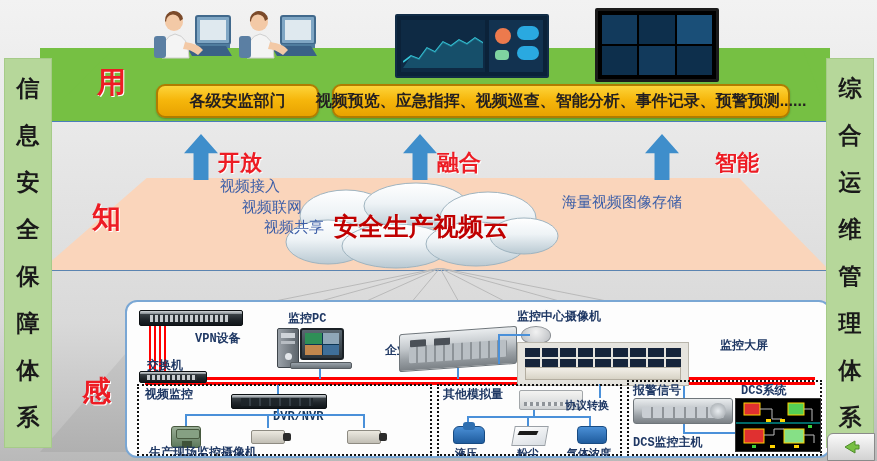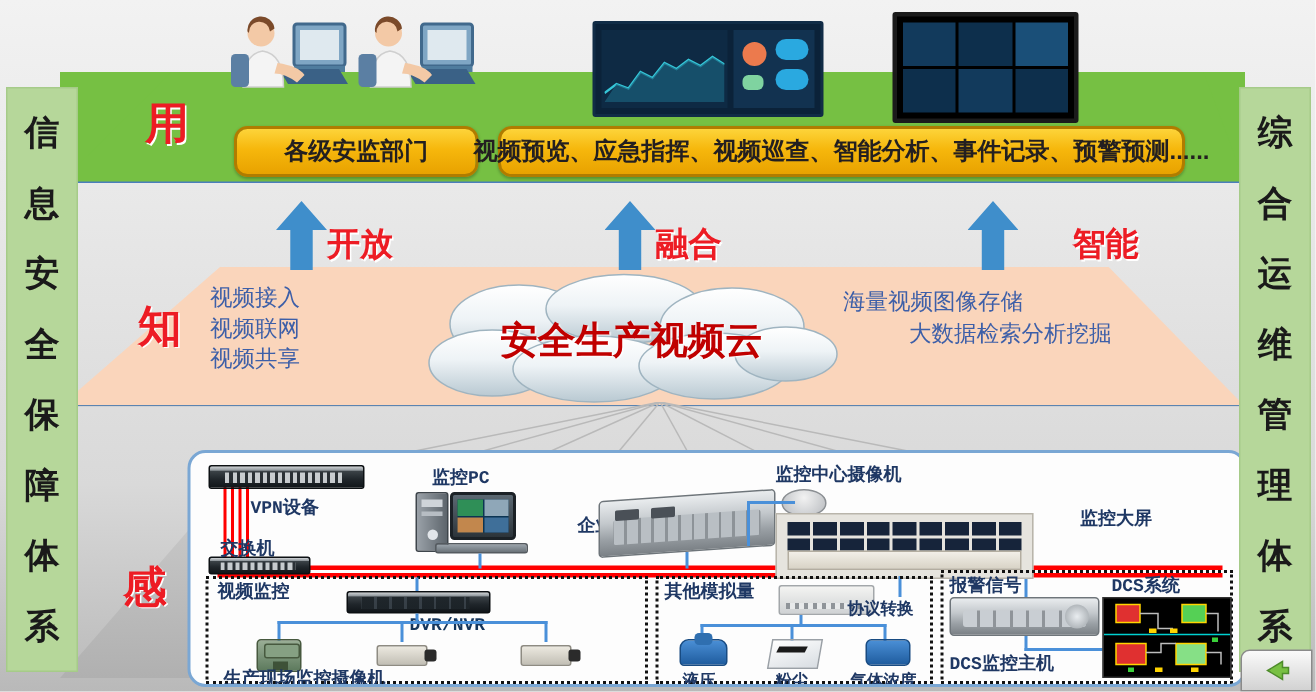--- a/index.html
+++ b/index.html
@@ -91,21 +91,21 @@
   #cloud-label{
     position:absolute;left:0;top:0;width:290px;height:88px;
     display:flex;align-items:center;justify-content:center;
     color:#c00000;font-size:25px;font-weight:700;
     text-shadow:1px 1px 1px rgba(255,255,255,.9);
   }
 
   .cloud-side{
     position:absolute;color:#3d5fa8;font-size:15px;line-height:1.38;white-space:nowrap;
   }
-  #cloud-left{left:140px;top:189px;text-align:left;width:140px;}
+  #cloud-left{left:140px;top:176px;text-align:right;width:140px;}
   #cloud-right{left:562px;top:192px;text-align:left;width:215px;}
 
   
   #fan{position:absolute;left:250px;top:268px;width:380px;height:36px;}
   #net-label{
     position:absolute;left:360px;top:281px;color:#7030a0;font-size:15px;
     font-weight:400;white-space:nowrap;
   }
 
   
@@ -318,21 +318,20 @@
     <div id="cloud-label">安全生产视频云</div>
   </div>
 
   <div class="cloud-side" id="cloud-left">
     <div>视频接入</div>
     <div style="margin-right:-22px;">视频联网</div>
     <div style="margin-right:-44px;">视频共享</div>
   </div>
   <div class="cloud-side" id="cloud-right">
     <div>海量视频图像存储</div>
-    <div style="margin-left:44px;">大数据检索分析挖掘</div>
   </div>
 
   <svg id="fan" viewBox="0 0 380 36">
     <g stroke="#b9b9b9" stroke-width="1" fill="none">
       <line x1="190" y1="0" x2="10" y2="36"></line>
       <line x1="190" y1="0" x2="60" y2="36"></line>
       <line x1="190" y1="0" x2="110" y2="36"></line>
       <line x1="190" y1="0" x2="160" y2="36"></line>
       <line x1="190" y1="0" x2="210" y2="36"></line>
       <line x1="190" y1="0" x2="260" y2="36"></line>
@@ -346,21 +345,21 @@
     <div class="redline" style="left:18px;top:75px;width:670px;height:3px;"></div>
     <div class="redline" style="left:18px;top:80px;width:670px;height:3px;"></div>
     <div class="redline" style="left:22px;top:14px;width:2px;height:66px;"></div>
     <div class="redline" style="left:27px;top:14px;width:2px;height:66px;"></div>
     <div class="redline" style="left:32px;top:14px;width:2px;height:66px;"></div>
     <div class="redline" style="left:37px;top:14px;width:2px;height:66px;"></div>
 
     <div class="dev rack" style="left:12px;top:8px;width:104px;height:16px;">
       <div class="ports"></div>
     </div>
-    <div class="pl s13" style="left:40px;top:28px;">VPN设备</div>
+    <div class="pl s13" style="left:40px;top:28px;padding-left:28px;">VPN设备</div>
 
     <div class="dev rack" style="left:12px;top:69px;width:68px;height:12px;">
       <div class="ports"></div>
     </div>
     <div class="pl s13" style="left:20px;top:55px;">交换机</div>
 
     <div class="pl s13" style="left:161px;top:8px;">监控PC</div>
     <div class="dev tower" style="left:150px;top:26px;width:22px;height:40px;">
       <div style="position:absolute;left:3px;top:4px;right:3px;height:5px;background:#cfd4d9;"></div>
       <div style="position:absolute;left:3px;top:12px;right:3px;height:3px;background:#b7bdc3;"></div>

